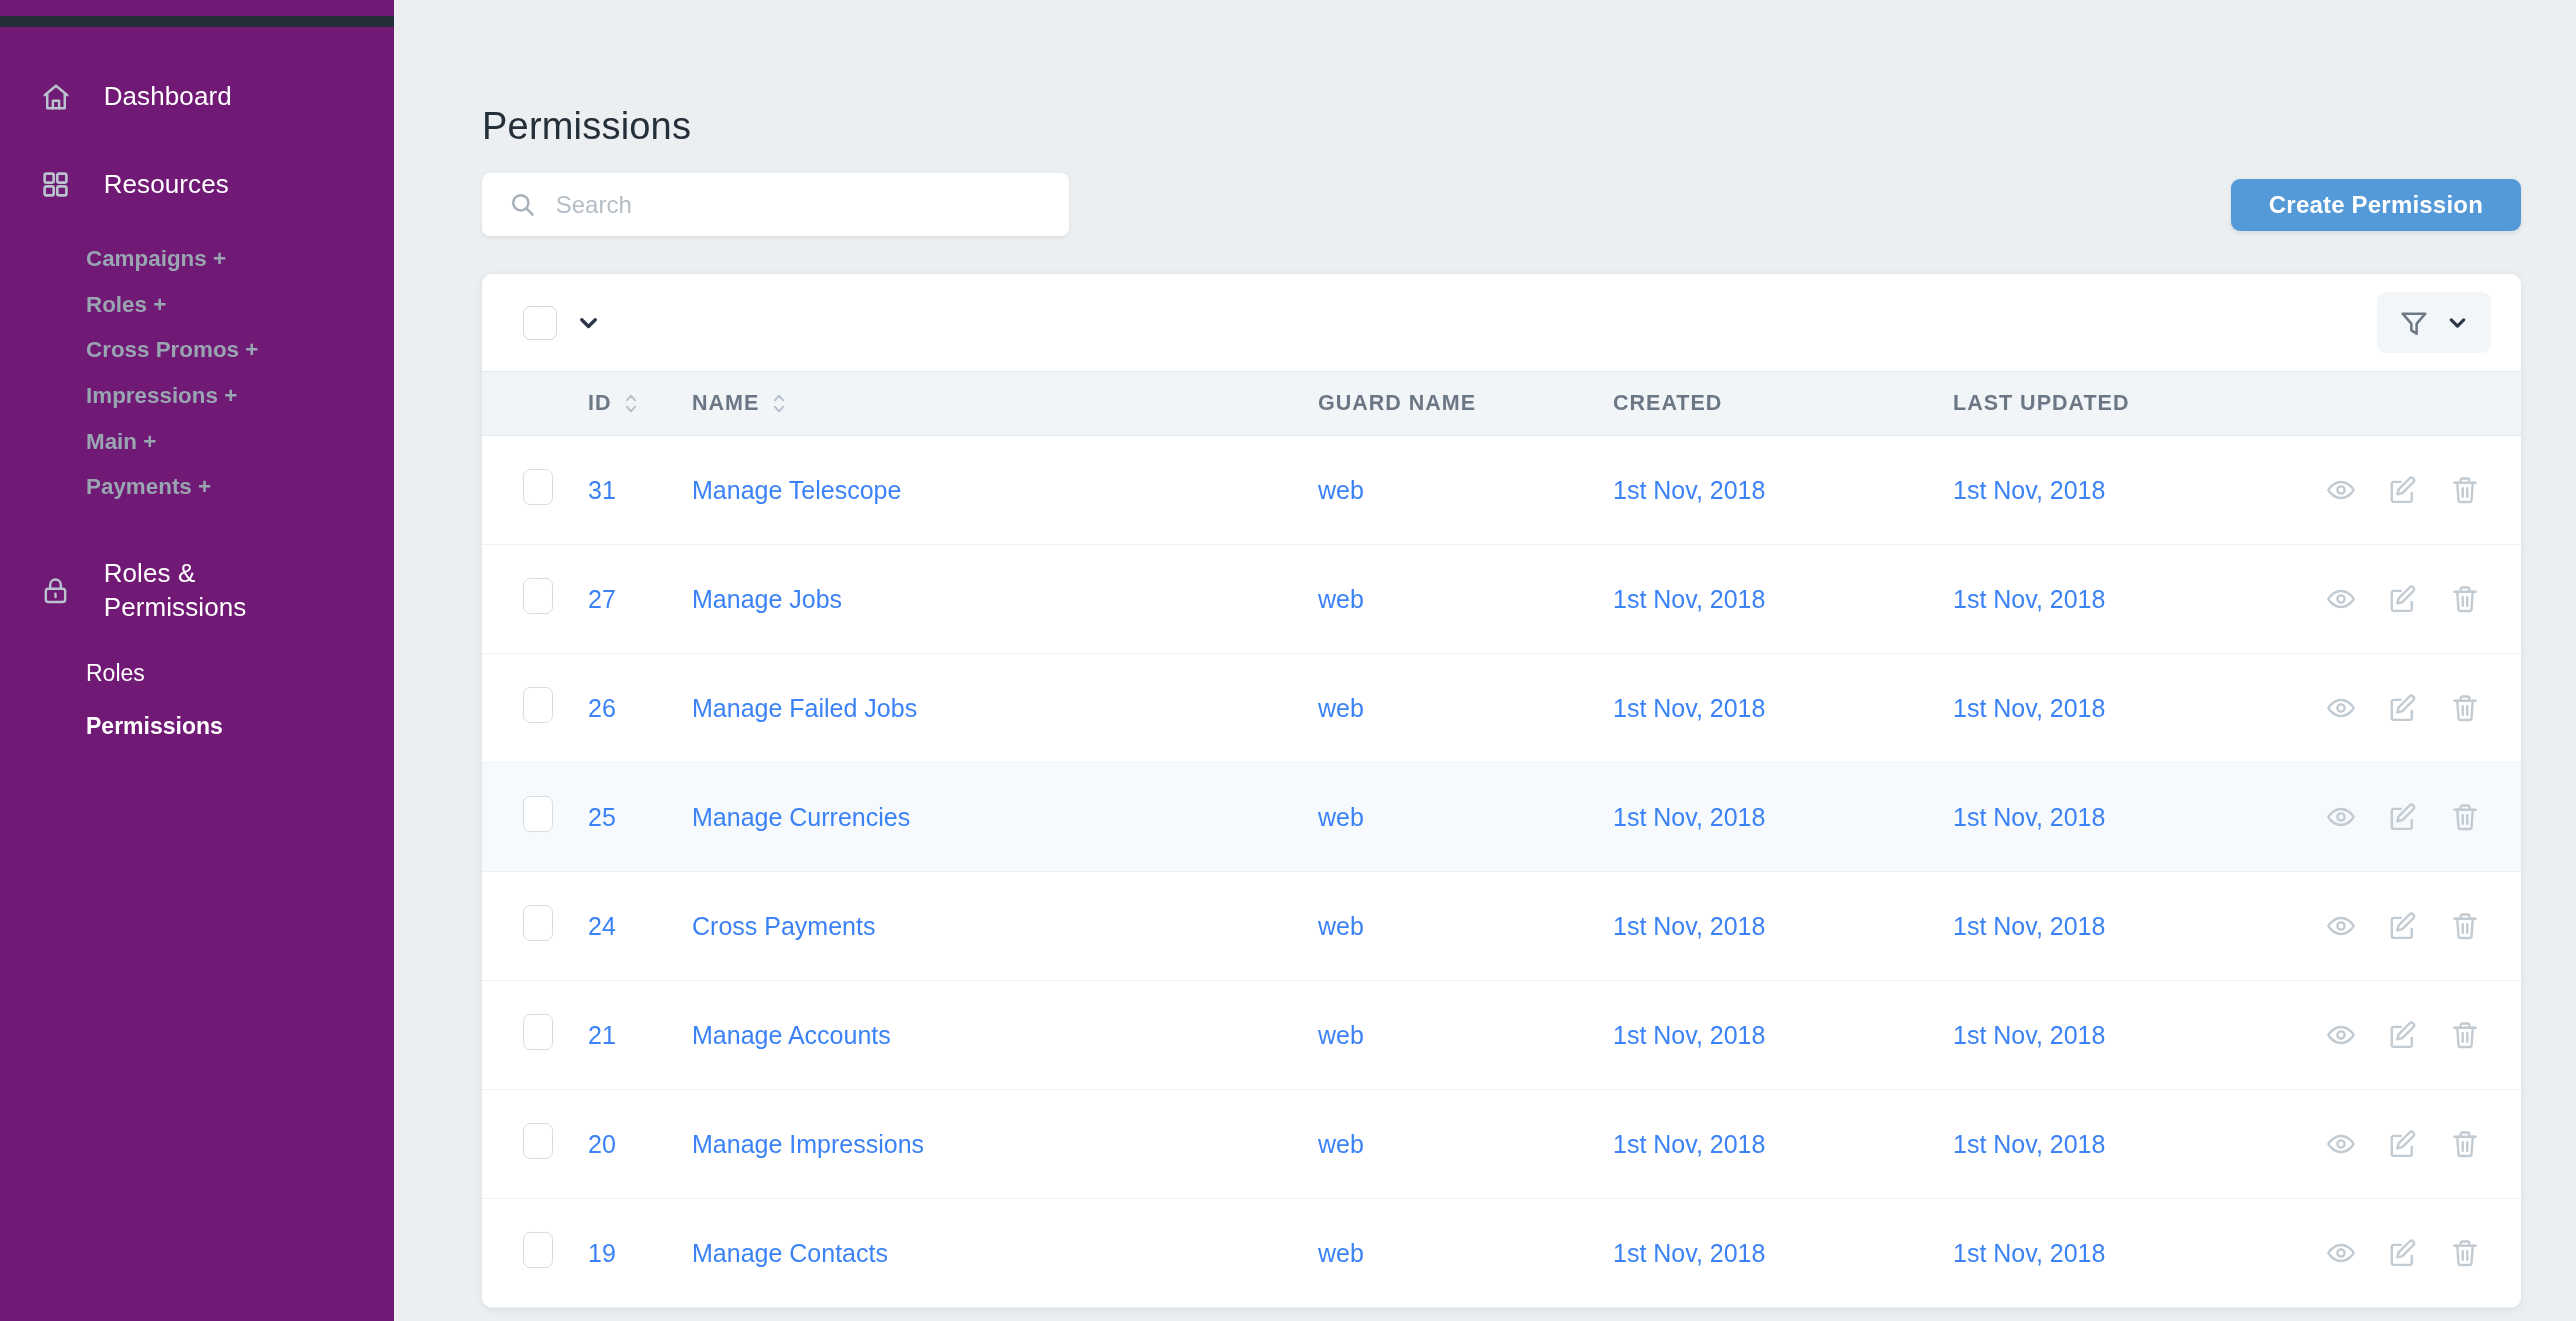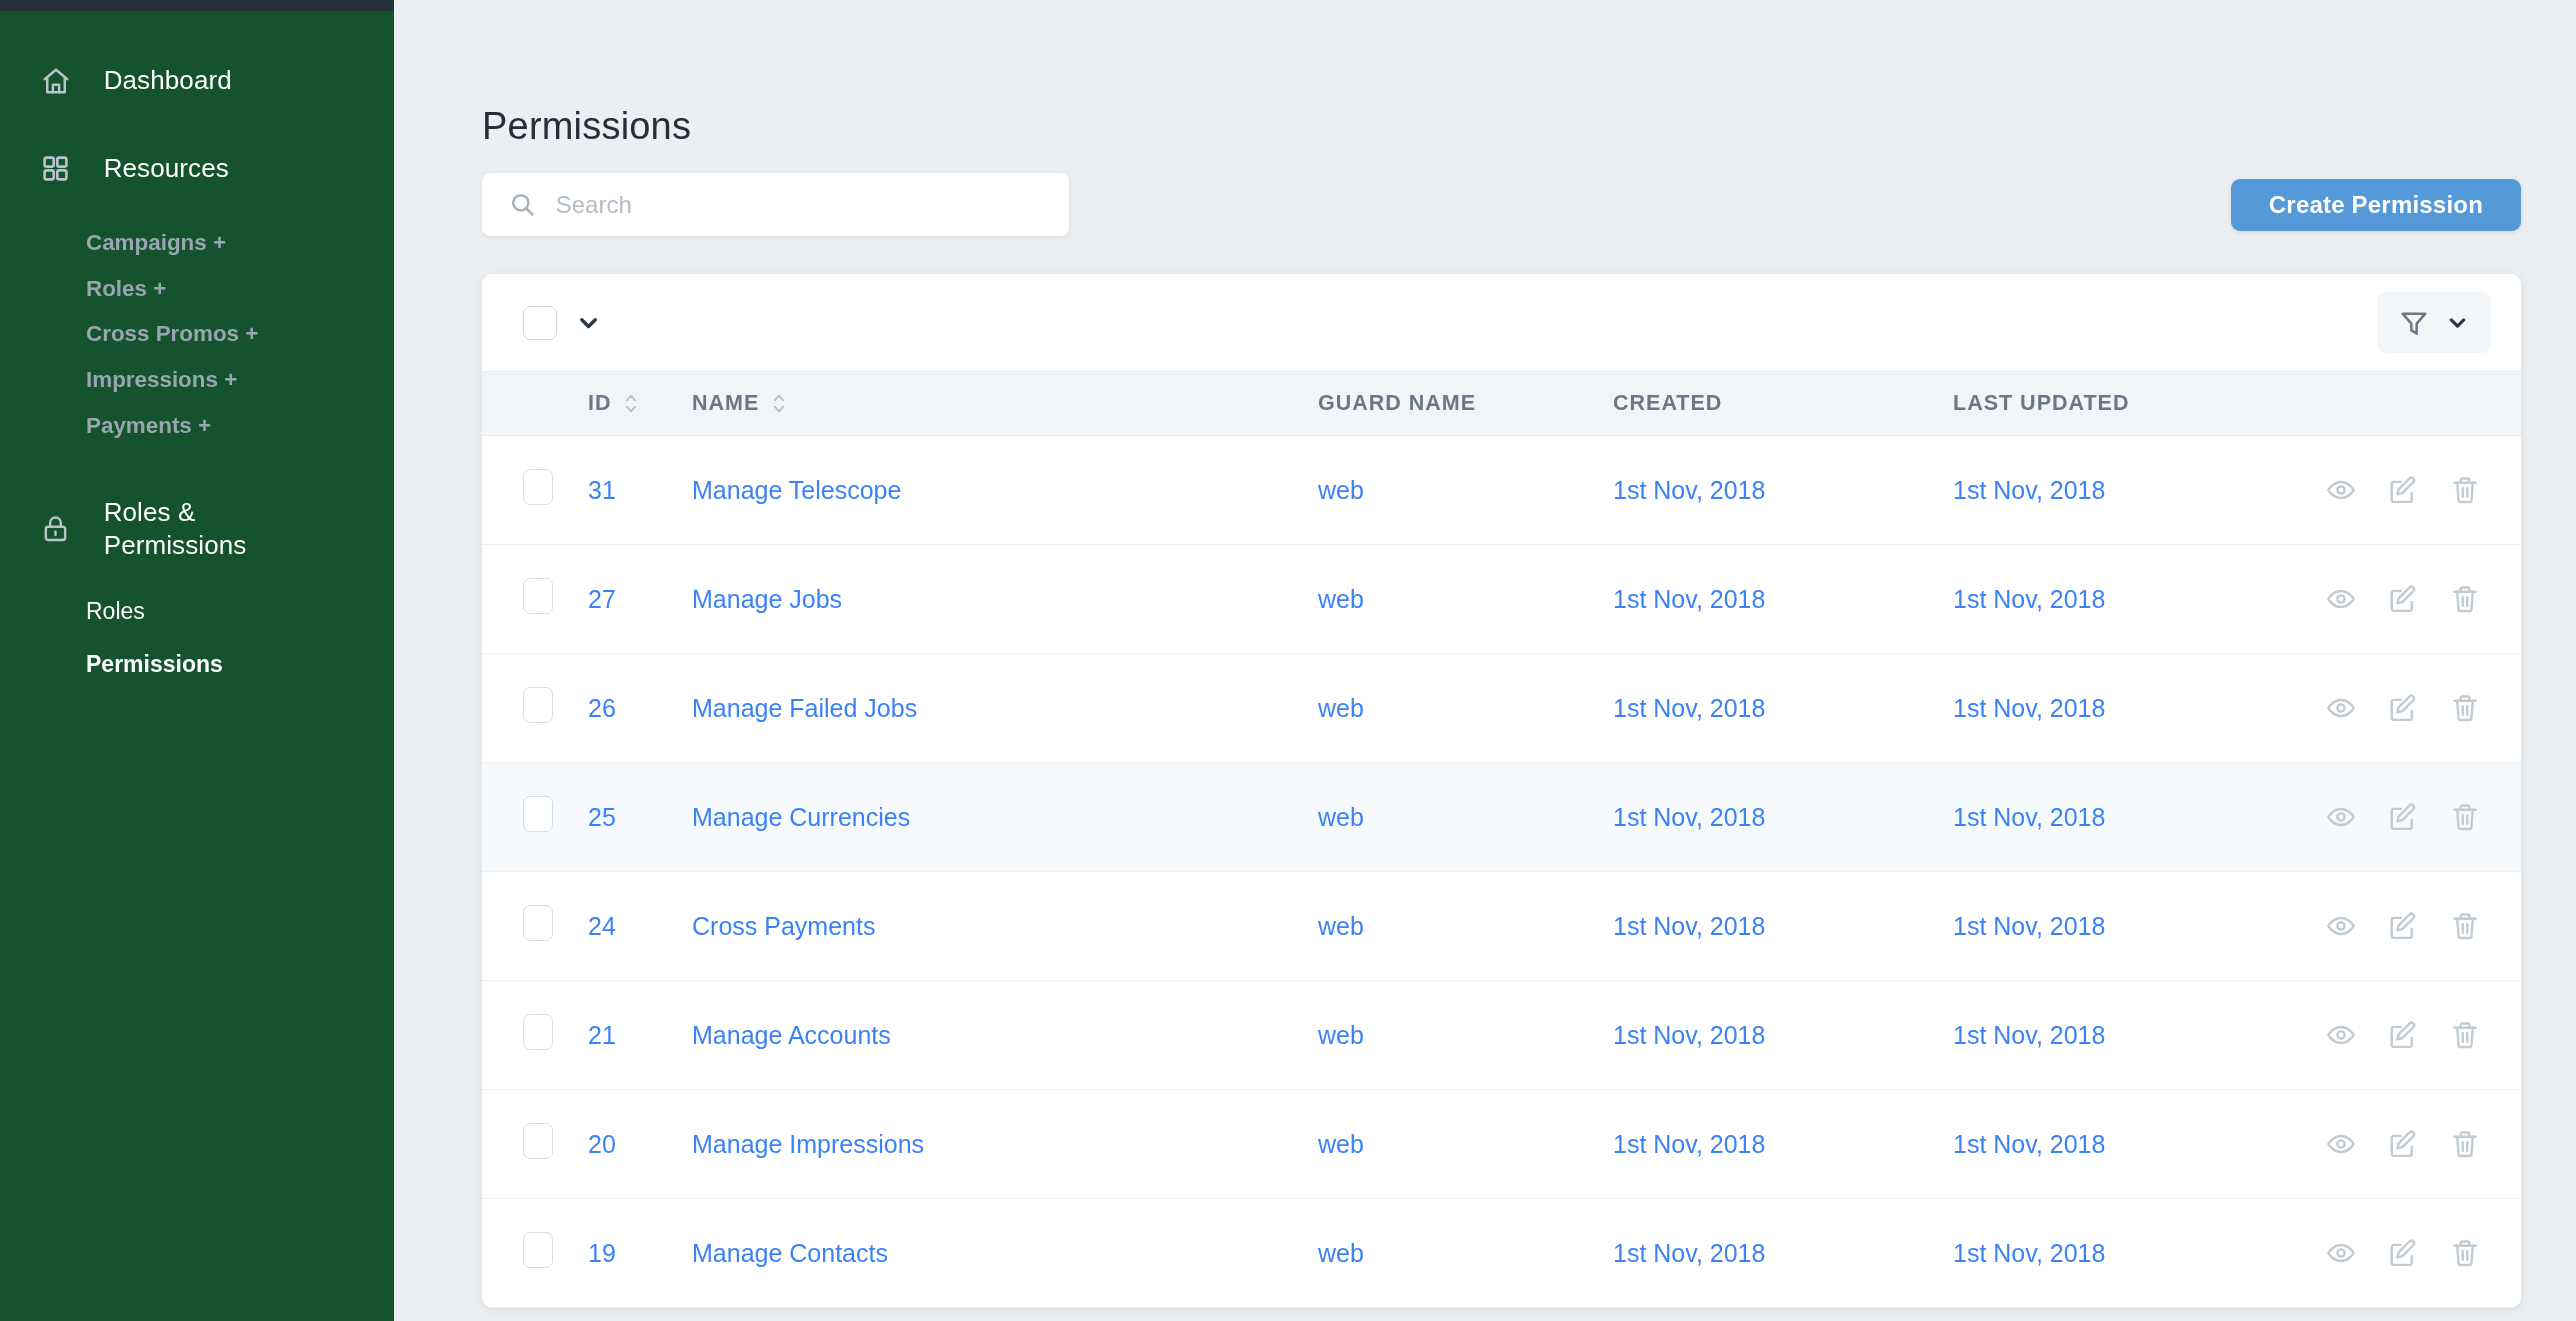--- a/index.html
+++ b/index.html
@@ -15,23 +15,23 @@
   .app {
     display: flex;
     width: 2576px;
     height: 1322px;
   }
 
   
   .sidebar {
     width: 394px;
     flex: 0 0 394px;
-    background: #14532d;
+    background: #701a75;
     position: relative;
-    padding-top: 0;
+    padding-top: 16px;
   }
   .sidebar-topbar {
     height: 10.7px;
     background: #252f3a;
     width: 100%;
   }
 
   .nav-main-item {
     display: flex;
     align-items: center;
@@ -281,20 +281,21 @@
         </svg>
       </span>
       <span class="nav-main-label">Resources</span>
     </a>
 
     <div class="nav-sub-list">
       <a class="nav-sub-item">Campaigns +</a>
       <a class="nav-sub-item">Roles +</a>
       <a class="nav-sub-item">Cross Promos +</a>
       <a class="nav-sub-item">Impressions +</a>
+      <a class="nav-sub-item">Main +</a>
       <a class="nav-sub-item">Payments +</a>
     </div>
 
     <a class="nav-main-item" style="margin-top:47px;align-items:center;">
       <span class="nav-icon">
         <svg width="29" height="29" viewBox="0 0 24 24" fill="none" stroke="currentColor" stroke-width="2" stroke-linejoin="round">
           <rect x="4" y="10.5" width="16" height="11" rx="2"></rect>
             <path d="M7.6 10.5V7.3a4.4 4.4 0 0 1 8.8 0v3.2"></path>
           <line x1="12" y1="14.6" x2="12" y2="17.4" stroke-linecap="round"></line>
         </svg>

